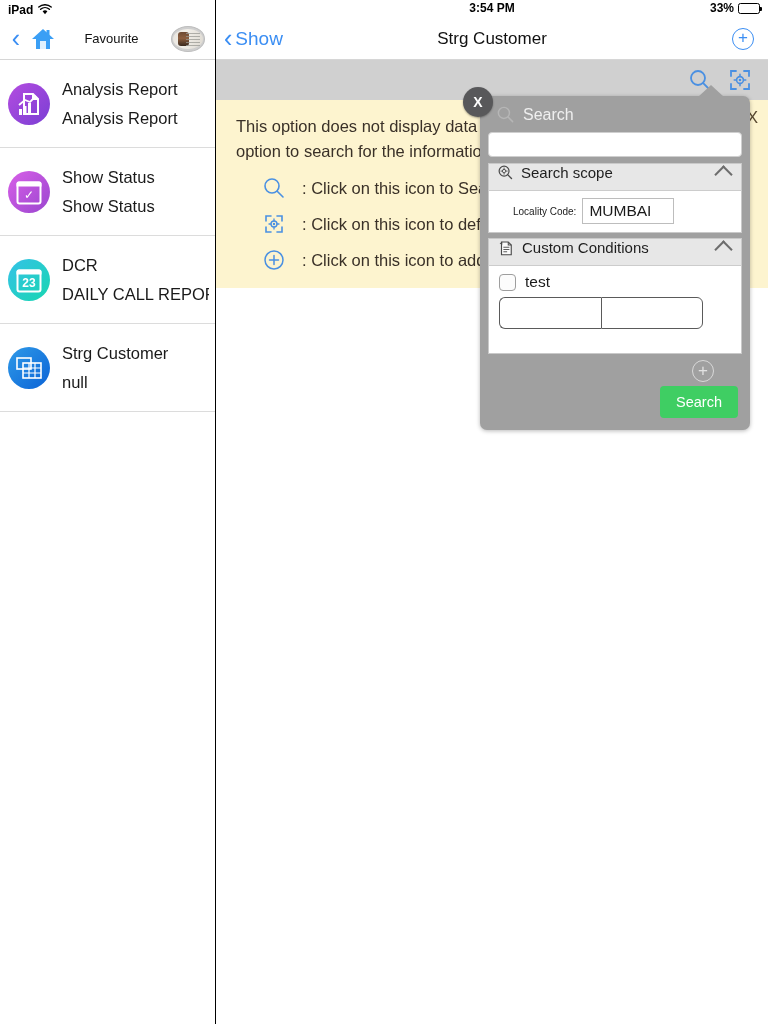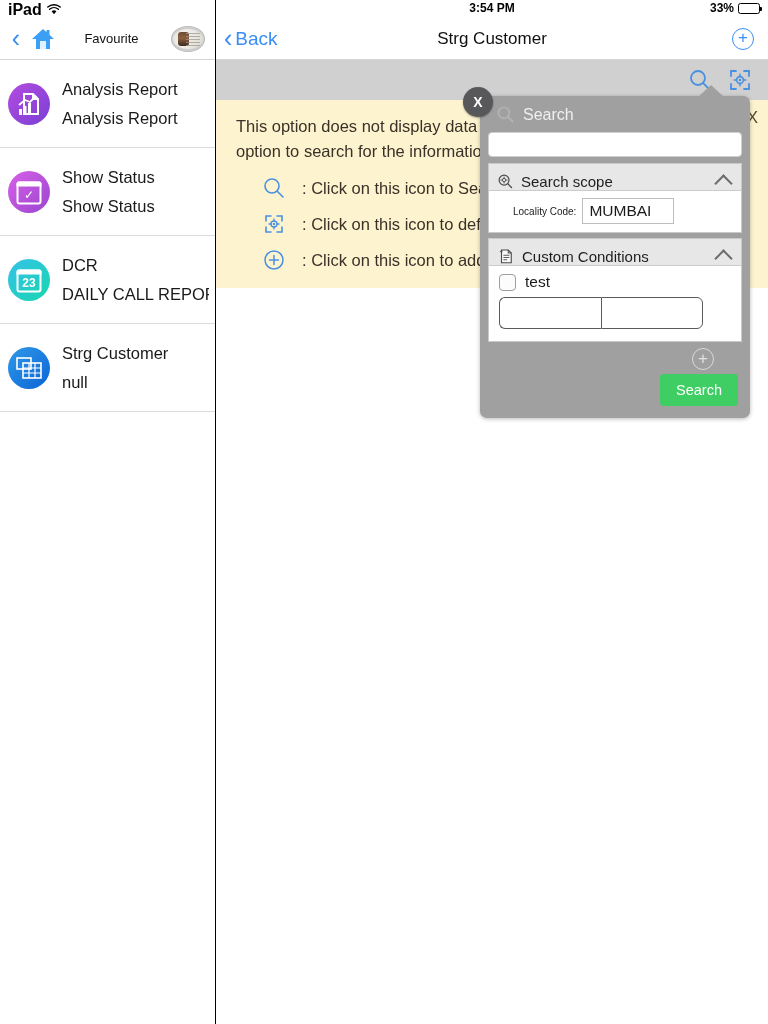--- a/index.html
+++ b/index.html
@@ -14,21 +14,21 @@
   
   #left-pane {
     position: absolute; left: 0; top: 0;
     width: 216px; height: 1024px;
     background: #ffffff;
     border-right: 1px solid #000;
   }
   #left-status {
     height: 18px; padding: 1px 6px 0 8px;
     display: flex; align-items: center; gap: 5px;
-    font-size: 16px; font-weight: bold; color: #000;
+    font-size: 12px; font-weight: bold; color: #000;
   }
   .wifi-glyph { font-size: 12px; line-height: 12px; }
 
   #left-navbar {
     height: 42px;
     display: flex; align-items: center;
     padding: 0 10px 0 6px;
     background: #fff;
     border-bottom: 1px solid #d6d6d6;
     position: relative;
@@ -192,21 +192,21 @@
   }
   #pop-search-field {
     margin: 0 8px; height: 25px; background: #fff;
     border-radius: 4px; border: 1px solid #cfcfcf;
   }
   #pop-sections { margin: 6px 8px 0 8px; }
 
   .sect-head {
     background: #e7e7e7; border: 1px solid #c9c9c9;
     border-bottom: 1px solid #cccccc;
-    height: 28px; display: flex; align-items: flex-end;
+    height: 28px; display: flex; align-items: flex-start;
     padding: 0 8px; gap: 7px;
   }
   .sect-head .sh-title { font-size: 15px; color: #1e1e1e; flex: 1; }
   .chevron-up {
     width: 13px; height: 13px; border-left: 2px solid #6d6d6d;
     border-top: 2px solid #6d6d6d; transform: rotate(45deg);
     margin-right: 3px; margin-top: 4px; flex: 0 0 auto;
   }
   .sect-body {
     background: #fff; border: 1px solid #c9c9c9; border-top: none;
@@ -352,21 +352,21 @@
         <span>33%</span>
         <span class="batt-shell">
           <span class="batt-fill" style="width:33%"></span>
         </span>
       </span>
     </div>
 
     <div id="right-navbar">
       <span id="back-btn">
         <span class="chev">‹</span>
-        <span>Back</span>
+        <span>Show</span>
       </span>
       <span id="page-title">Strg Customer</span>
       <span id="add-circle">+</span>
     </div>
 
     <div id="toolbar">
       <span class="tb-icon">
         <svg width="24" height="24" viewBox="0 0 24 24">
           <circle cx="10" cy="10" r="7" fill="none" stroke="#4a90e2" stroke-width="1.8"></circle>
           <path d="M15.2 15.2 L21 21" stroke="#4a90e2" stroke-width="1.8" stroke-linecap="round"></path>
@@ -461,21 +461,21 @@
             <svg width="18" height="18" viewBox="0 0 24 24">
               <path d="M6 4 h9 l4 4 v13 h-13 z" fill="#fafafa" stroke="#4a4a4a" stroke-width="1.5"></path>
               <path d="M15 4 v4 h4" fill="none" stroke="#4a4a4a" stroke-width="1.4"></path>
               <path d="M8.5 11 h8 M8.5 14 h8 M8.5 17 h5" stroke="#4a4a4a" stroke-width="1.2"></path>
               <path d="M3.5 6 l3.5 -2.5 v4 z" fill="#4a4a4a"></path>
             </svg>
           </span>
           <span class="sh-title">Custom Conditions</span>
           <span class="chevron-up"></span>
         </div>
-        <div class="sect-body" style="padding-bottom:12px;">
+        <div class="sect-body" style="padding-bottom:24px;">
           <div class="cond-row">
             <span class="cond-check"></span>
             <span class="cond-label">test</span>
           </div>
           <div class="cond-inputs">
             <span class="ci"></span>
             <span class="ci"></span>
           </div>
         </div>
       </div>

